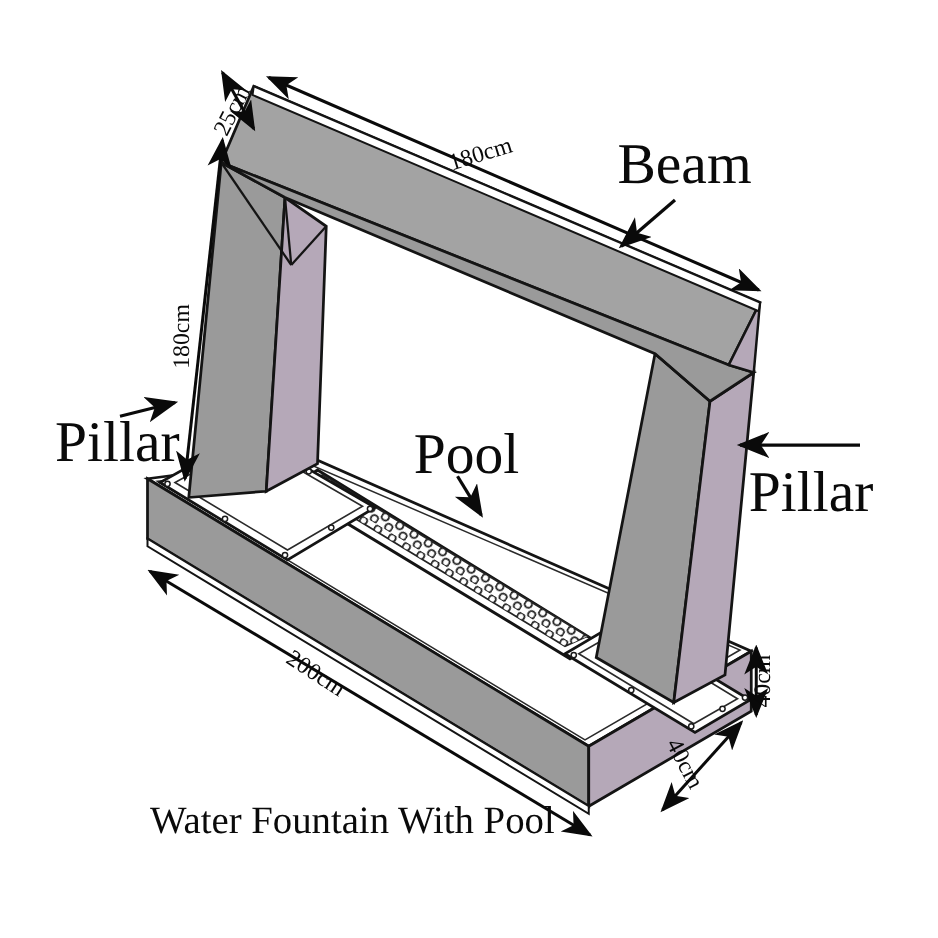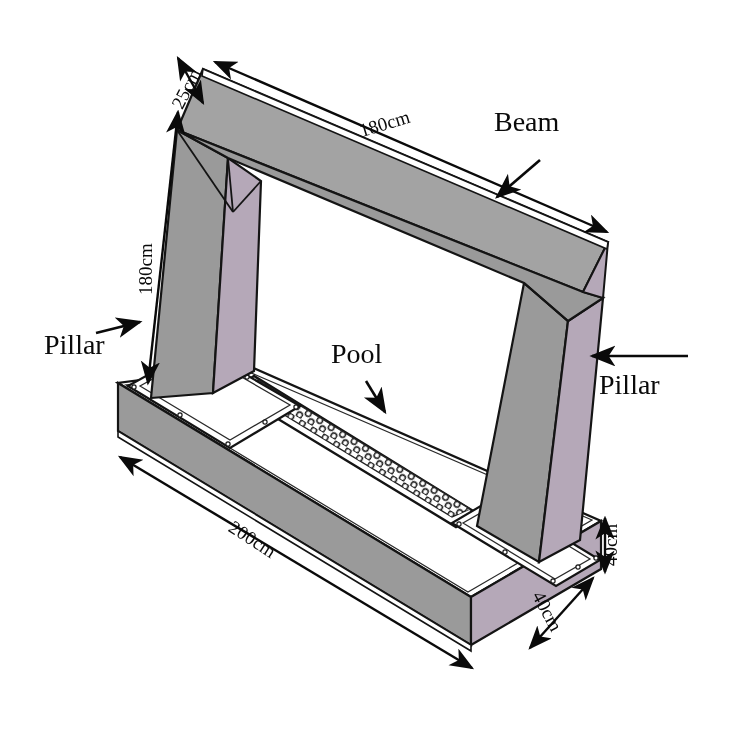--- a/index.html
+++ b/index.html
@@ -11,21 +11,21 @@
   }
   #stage{position:relative;width:750px;height:750px;}
   svg{display:block;position:absolute;top:0;left:0;}
   .lbl{
     position:absolute;
     font-family:"Liberation Serif", serif;
     color:#0a0a0a;
     white-space:nowrap;
     line-height:1;
   }
-  .part-label{font-size:28px;}
+  .part-label{font-size:46px;}
   .dim-label{font-size:19px;}
   .caption{font-size:31px;}
   .rot-90n{transform:rotate(-90deg);transform-origin:left top;}
   .rot-63n{transform:rotate(-63deg);transform-origin:left top;}
   .rot-17n{transform:rotate(-17deg);transform-origin:left top;}
   .rot-33{transform:rotate(33deg);transform-origin:left top;}
   .rot-62{transform:rotate(62deg);transform-origin:left top;}
 </style>
 </head>
 <body>
@@ -156,14 +156,15 @@
 <div class="lbl dim-label rot-63n" style="left:168px;top:103px;">25cm</div>
 
 <div class="lbl dim-label rot-90n" style="left:136px;top:295px;">180cm</div>
 
 <div class="lbl dim-label rot-33" style="left:236px;top:517px;">200cm</div>
 
 <div class="lbl dim-label rot-90n" style="left:601px;top:566px;">40cm</div>
 
 <div class="lbl dim-label rot-62" style="left:546px;top:588px;">40cm</div>
 
+<div class="lbl caption" style="left:120px;top:640px;">Water Fountain With Pool</div>
 
 </div>
 
 </body></html>

